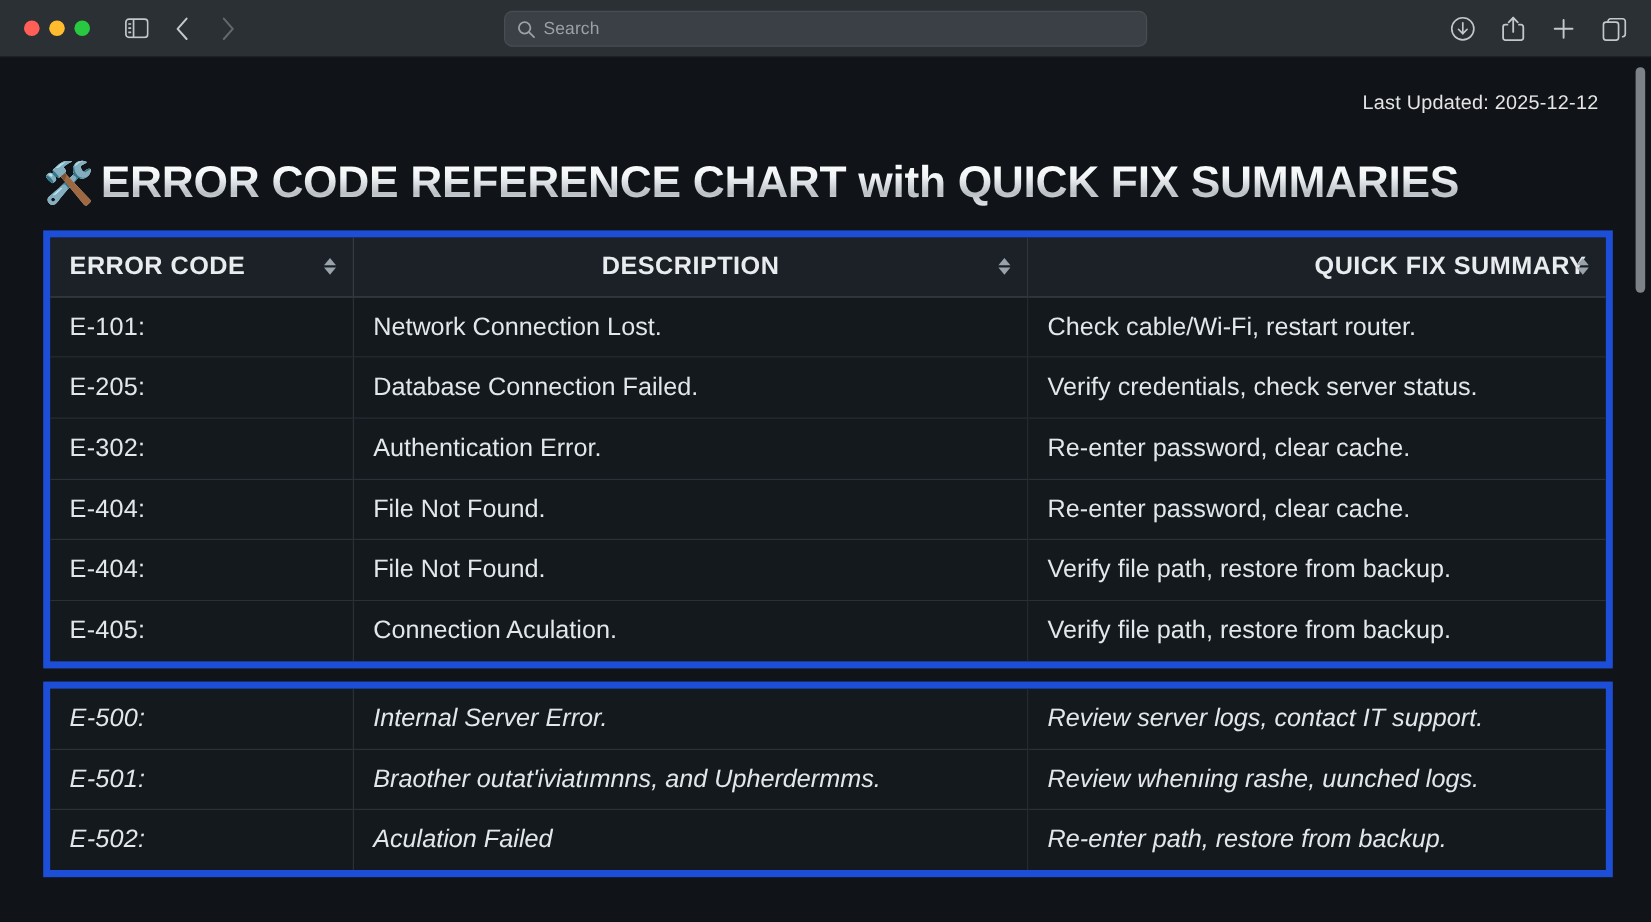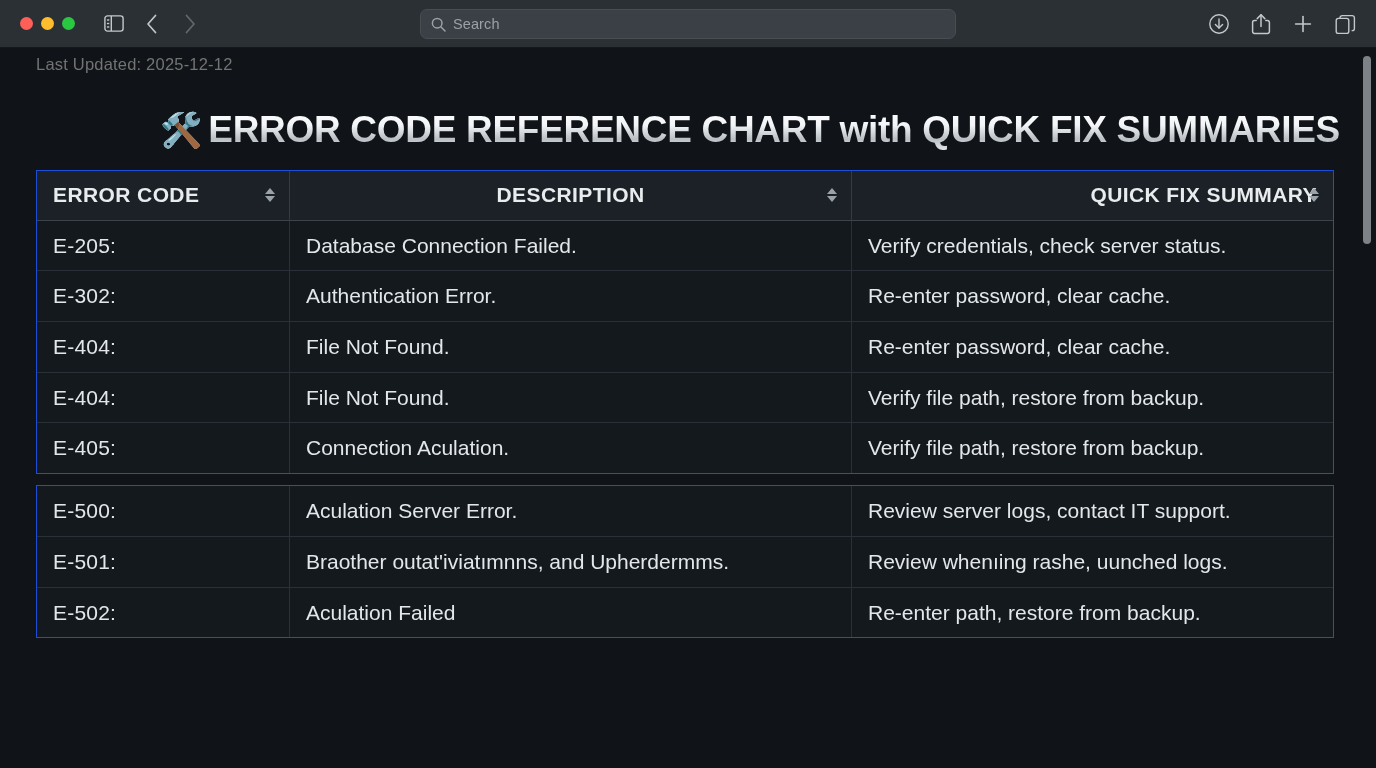--- a/index.html
+++ b/index.html
@@ -106,61 +106,61 @@
     overflow: hidden;
   }
 
   .content {
     padding: 0 36px;
     position: relative;
     height: 100%;
   }
 
   .last-updated {
-    text-align: left;
-    color: #737373;
+    text-align: right;
+    color: #e5e5e5;
     font-size: 16.5px;
-    padding-top: 7px;
+    padding-top: 29px;
     padding-right: 8px;
     letter-spacing: 0.2px;
   }
 
   .page-title {
     margin-top: 35px;
     font-size: 37px;
     font-weight: bold;
     letter-spacing: -0.3px;
     background: linear-gradient(180deg, #ffffff 0%, #f2f4f6 38%, #b9bfc4 70%, #e9ecee 100%);
     -webkit-background-clip: text;
     background-clip: text;
     color: transparent;
     -webkit-text-fill-color: transparent;
     white-space: nowrap;
     line-height: 1.15;
-    text-align: right;
   }
   .title-emoji {
     -webkit-text-fill-color: initial;
     color: initial;
     font-size: 34px;
     margin-right: 6px;
   }
 
   
   table.err-table {
     width: 1296px;
     border-collapse: separate;
     border-spacing: 0;
     table-layout: fixed;
     margin-top: 18px;
     background: #14191e;
-    border: 1px solid #1d4ed8;
+    border: 6px solid #1d4ed8;
   }
   table.err-table.section-2 {
     margin-top: 11px;
+    font-style: italic;
   }
 
   col.c-code { width: 253px; }
   col.c-desc { width: 562px; }
   col.c-fix  { width: 481px; }
 
   thead th {
     background: #1b2127;
     color: #e9ecef;
     font-size: 21px;
@@ -338,20 +338,25 @@
               <span>QUICK FIX SUMMARY</span>
               <span class="sort-arrows">
                   <i class="tri-up"></i>
                   <i class="tri-dn"></i>
                 </span>
             </th>
           </tr>
         </thead>
         <tbody>
           <tr>
+            <td class="cell-code">E-101:</td>
+            <td class="cell-desc">Network Connection Lost.</td>
+            <td class="cell-fix">Check cable/Wi-Fi, restart router.</td>
+          </tr>
+          <tr>
             <td class="cell-code">E-205:</td>
             <td class="cell-desc">Database Connection Failed.</td>
             <td class="cell-fix">Verify credentials, check server status.</td>
           </tr>
           <tr>
             <td class="cell-code">E-302:</td>
             <td class="cell-desc">Authentication Error.</td>
             <td class="cell-fix">Re-enter password, clear cache.</td>
           </tr>
           <tr>
@@ -374,21 +379,21 @@
 
       <table class="err-table section-2">
         <colgroup>
             <col class="c-code">
             <col class="c-desc">
             <col class="c-fix">
           </colgroup>
         <tbody>
           <tr>
             <td class="cell-code">E-500:</td>
-            <td class="cell-desc">Aculation Server Error.</td>
+            <td class="cell-desc">Internal Server Error.</td>
             <td class="cell-fix">Review server logs, contact IT support.</td>
           </tr>
           <tr>
             <td class="cell-code">E-501:</td>
             <td class="cell-desc">Braother outat'iviatımnns, and Upherdermms.</td>
             <td class="cell-fix">Review whenıing rashe, uunched logs.</td>
           </tr>
           <tr>
             <td class="cell-code">E-502:</td>
             <td class="cell-desc">Aculation Failed</td>

